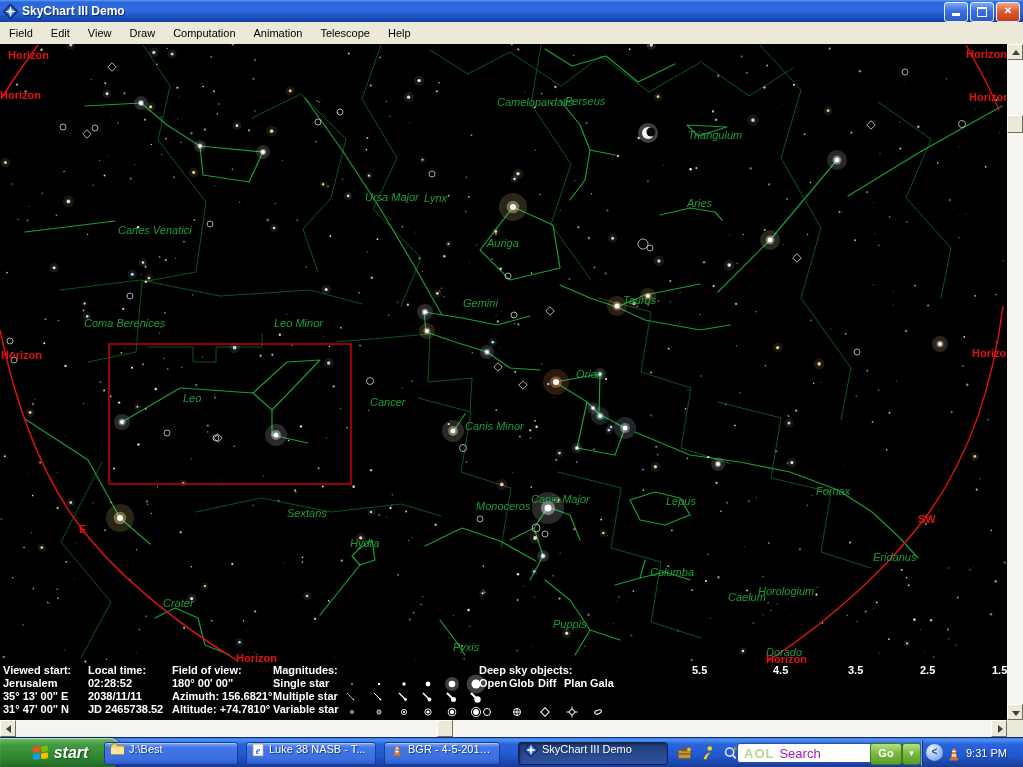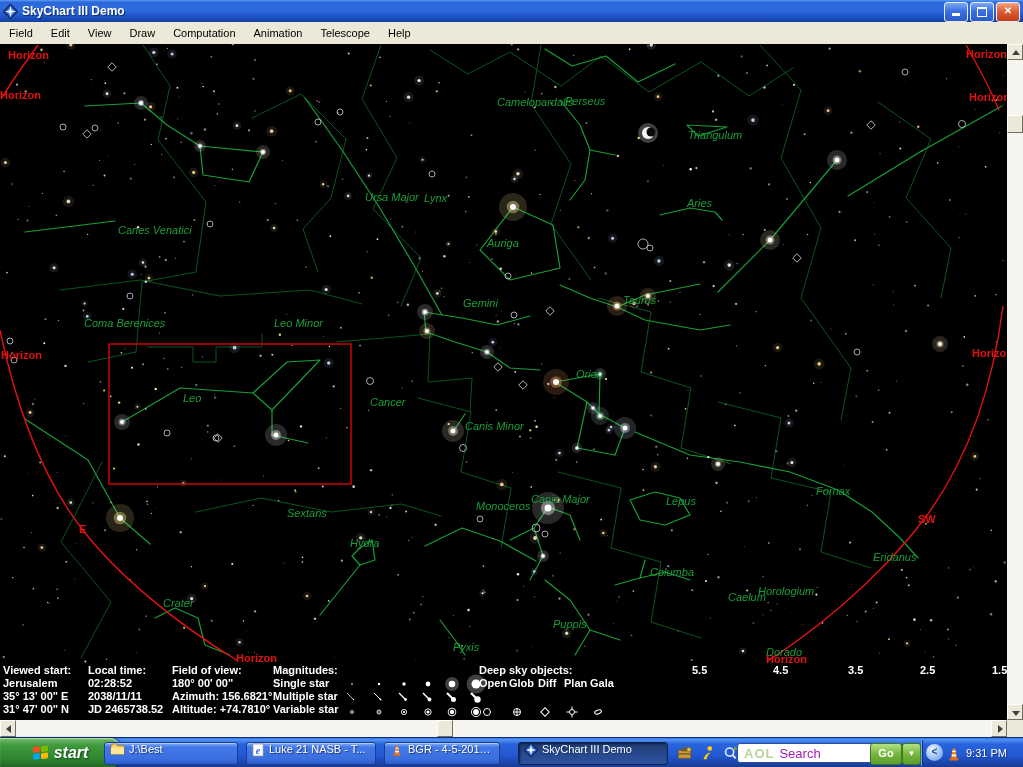--- a/index.html
+++ b/index.html
@@ -1095,21 +1095,21 @@
         </span>
         <span class="tlabel">J:\Best</span>
       </div>
       <div class="task-btn" style="left: 246px; width: 130px;">
         <span style="display: inline-flex;">
           <svg width="13" height="14" viewBox="0 0 14 15">
             <rect x="1" y="1" width="11" height="13" fill="#fff" stroke="#8a8a8a" stroke-width="0.8"></rect>
             <text x="6.5" y="11.5" font-size="11" font-weight="bold" fill="#2a6fd6" text-anchor="middle" font-style="italic" font-family="Liberation Serif, serif">e</text>
           </svg>
         </span>
-        <span class="tlabel">Luke 21 NASB - T...</span>
+        <span class="tlabel">Luke 38 NASB - T...</span>
       </div>
       <div class="task-btn" style="left: 384px; width: 116px;">
         <span style="display: inline-flex;">
           <svg width="14" height="14" viewBox="0 0 18 18">
             <path d="M6 14 L7.5 4 h3 L12 14 Z" fill="#f7821b"></path>
             <path d="M6.8 10 h4.4 l.3 2 h-5 Z" fill="#fff"></path>
             <path d="M7.2 6 h3.6 l.2 1.5 h-4 Z" fill="#fff"></path>
             <path d="M4 14 h10 l-1 2.5 H5 Z" fill="#e86f12"></path>
           </svg>
         </span>

